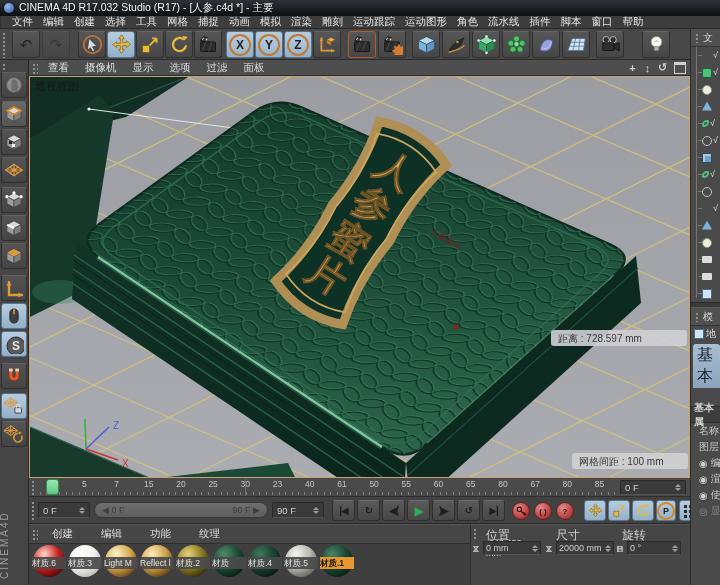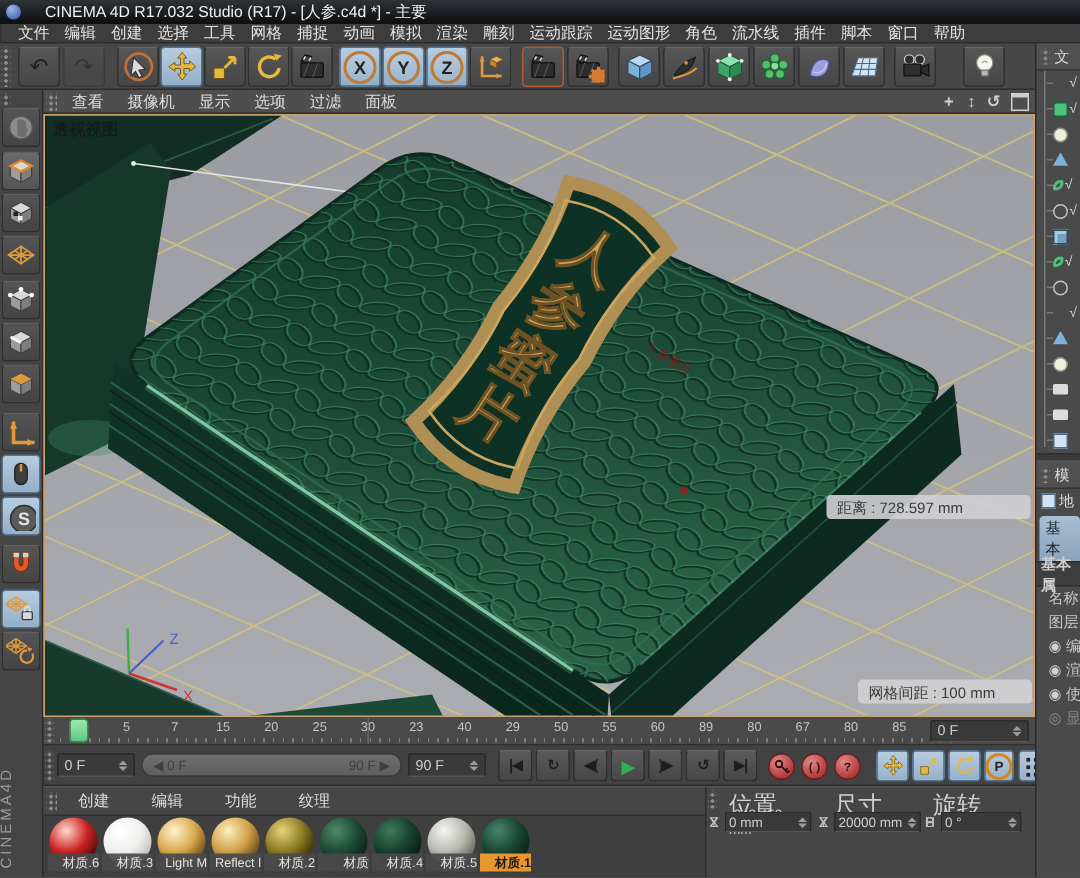--- a/index.html
+++ b/index.html
@@ -2,21 +2,21 @@
 <html><head>
 <meta charset="utf-8">
 <style>
   html,body{margin:0;padding:0;background:#333;}
   body{width:720px;height:585px;position:relative;overflow:hidden;
        font-family:"Liberation Sans","DejaVu Sans",sans-serif;color:#ddd;
        -webkit-user-select:none;user-select:none;}
   .abs{position:absolute;}
   
   #titlebar{left:0;top:0;width:720px;height:16px;background:linear-gradient(#2e3338,#0c0e10);
-            display:flex;align-items:center;gap:16px;padding-left:4px;box-sizing:border-box;text-align:center;}
+            display:flex;align-items:center;gap:5px;padding-left:4px;box-sizing:border-box;text-align:center;}
   #titlebar .t{font-size:10.5px;color:#f2f2f2;white-space:nowrap;}
   #appicon{width:10px;height:10px;border-radius:50%;background:radial-gradient(circle at 35% 30%,#9db9e8,#2d52a8);}
   #menubar{left:1px;top:16px;width:720px;height:13px;background:#3d3d3d;display:flex;align-items:center;
            padding-left:6px;box-sizing:border-box;border-bottom:1px solid #2a2a2a;}
   #menubar span{font-size:10.5px;color:#e2e2e2;padding:0 5px;white-space:nowrap;}
   
   #toolbar{left:0;top:29px;width:720px;height:31px;background:#474747;border-bottom:1px solid #2c2c2c;box-sizing:border-box;}
   .grip{position:absolute;width:6px;background:radial-gradient(#909090 1px,transparent 1.3px);background-size:4px 4px;background-position:1px 1px;}
   .tbtn{position:absolute;top:31px;width:28px;height:27px;border-radius:3px;display:flex;align-items:center;justify-content:center;
         background:linear-gradient(#565656,#464646);border:1px solid #303030;border-top-color:#656565;box-sizing:border-box;}
@@ -76,27 +76,27 @@
   
   #matgutter{left:0;top:478px;width:29px;height:107px;background:#454545;border-right:1px solid #2a2a2a;box-sizing:border-box;}
   #matmenu{left:29px;top:524px;width:441px;height:20px;background:#464646;display:flex;align-items:center;
            border-bottom:1px solid #2e2e2e;border-top:1px solid #555;box-sizing:border-box;}
   #matmenu span{font-size:10.5px;color:#dcdcdc;margin-right:28px;}
   #matmenu span:first-of-type{margin-left:14px;}
   #matstrip{left:29px;top:544px;width:441px;height:41px;background:#3f3f3f;display:flex;gap:2px;padding-left:3px;box-sizing:border-box;}
   .thumb{position:relative;width:34px;height:41px;}
   .thumb .ball{position:absolute;left:1px;top:1px;width:32px;height:32px;border-radius:50%;}
   .thumb .stripes{position:absolute;inset:0;background:repeating-linear-gradient(45deg,#8f8f8f 0 5px,#767676 5px 10px);z-index:-1;}
-  .thumb .lbl{position:absolute;left:0;bottom:4px;width:100%;height:12px;background:rgba(74,74,74,.92);
-              font-size:8.5px;color:#e2e2e2;text-align:right;line-height:12px;overflow:hidden;white-space:nowrap;}
+  .thumb .lbl{position:absolute;left:0;bottom:16px;width:100%;height:12px;background:rgba(74,74,74,.92);
+              font-size:8.5px;color:#e2e2e2;text-align:left;line-height:12px;overflow:hidden;white-space:nowrap;}
   .thumb.selected .lbl{background:#e8962e;color:#1a1a1a;font-weight:bold;}
   
   #coords{left:470px;top:524px;width:220px;height:61px;background:#464646;border-top:1px solid #555;
           border-left:1px solid #2e2e2e;box-sizing:border-box;}
-  .chead{position:absolute;top:527px;font-size:16px;color:#d0d0d0;}
+  .chead{position:absolute;top:527px;font-size:12px;color:#d0d0d0;}
   .crow{position:absolute;display:flex;align-items:center;gap:3px;}
   .crow .ax{font-size:9.5px;color:#c0c0c0;width:8px;text-align:center;}
   .crow .fbox{width:58px;height:14px;font-size:9px;padding:0 2px;}
   
   #rightbar{left:690px;top:29px;width:30px;height:556px;background:#4a4a4a;border-left:1px solid #2a2a2a;box-sizing:border-box;overflow:hidden;}
   .rbrow{display:flex;align-items:center;height:16px;font-size:10px;color:#dcdcdc;padding-left:3px;white-space:nowrap;}
   .rbmenu{background:#505050;border-bottom:1px solid #333;height:17px;}
   #tree{position:relative;padding-left:2px;}
   #tree::before{content:"";position:absolute;left:5px;top:0;bottom:4px;border-left:1px solid #777;}
   .trow{position:relative;height:17px;display:flex;align-items:center;padding-left:9px;gap:1px;}
@@ -104,21 +104,21 @@
   .chip{width:10px;height:10px;display:inline-block;flex:none;}
   .chip-cube{background:#4ec07a;border:1px solid #18663a;border-radius:2px;box-sizing:border-box;}
   .chip-light{background:#eeeedd;border:1px solid #909080;border-radius:50%;box-sizing:border-box;}
   .chip-camera{background:#7fb2d9;clip-path:polygon(50% 0,100% 90%,0 90%);}
   .chip-spline{border:2px solid #4ec07a;border-radius:70% 20%;width:7px;height:7px;box-sizing:border-box;}
   .chip-circle{border:1.5px solid #c4c4c4;border-radius:50%;box-sizing:border-box;}
   .chip-array{background:#6fa0c8;box-shadow:inset 0 0 0 1px #2c4a60,inset 3px 3px 0 #a8cbe4;}
   .chip-bg{background:#dcdcdc;height:7px;border-radius:1px;}
   .chip-floor{background:#cfe3f2;border:1px solid #4a6c8a;box-sizing:border-box;}
   .chk{color:#dedede;font-size:9px;line-height:1;}
-  .tabbtn{margin:2px 0 0 2px;background:linear-gradient(#a8bed2,#8aa4bc);color:#16202a;font-size:10px;
+  .tabbtn{margin:2px 0 18px 2px;background:linear-gradient(#a8bed2,#8aa4bc);color:#16202a;font-size:16px;
           padding:1px 4px;border-radius:3px 3px 0 0;display:inline-block;}
   .sechead{background:#3e3e3e;border-top:1px solid #2e2e2e;border-bottom:1px solid #2e2e2e;height:15px;
            font-size:10px;color:#cfcfcf;display:flex;align-items:center;padding-left:3px;font-weight:bold;}
   .attrow{height:16px;font-size:10px;color:#c8c8c8;display:flex;align-items:center;padding-left:8px;gap:3px;white-space:nowrap;}
   .attrow .rd{font-size:10px;color:#cfcfcf;}
   .attrow.dim{opacity:.45;}
   .divider{height:4px;background:#3a3a3a;border-top:1px solid #2c2c2c;border-bottom:1px solid #5a5a5a;}
 </style>
 </head>
 <body>
@@ -587,25 +587,25 @@
 
 <span>0</span>
     <span>5</span>
     <span>7</span>
     <span>15</span>
     <span>20</span>
     <span>25</span>
     <span>30</span>
     <span>23</span>
     <span>40</span>
-    <span>29</span>
+    <span>61</span>
     <span>50</span>
     <span>55</span>
     <span>60</span>
-    <span>89</span>
+    <span>65</span>
     <span>80</span>
     <span>67</span>
     <span>80</span>
     <span>85</span>
     <span>90</span>
   </div>
 <div class="abs" id="tickdots"></div>
 <div class="abs" id="prevline"></div>
 <div class="abs" id="playhead"></div>
 <div class="abs fbox" id="framebox">

